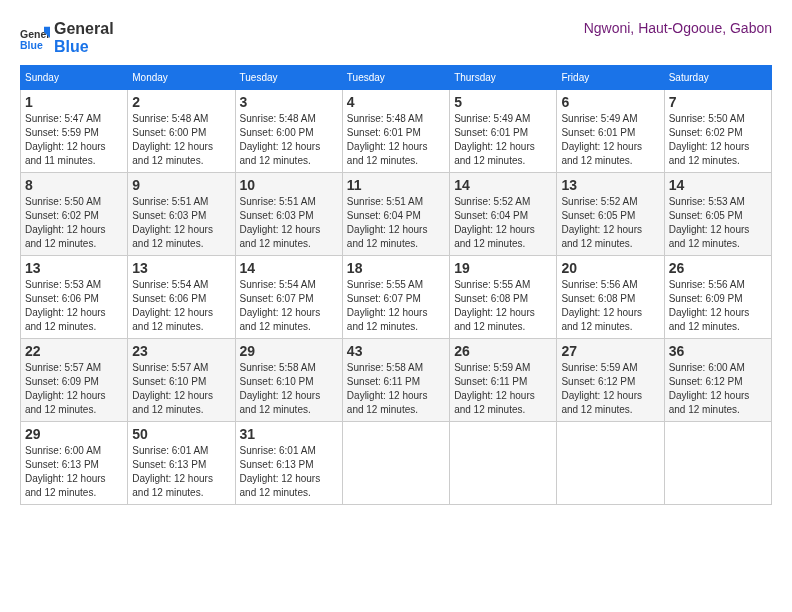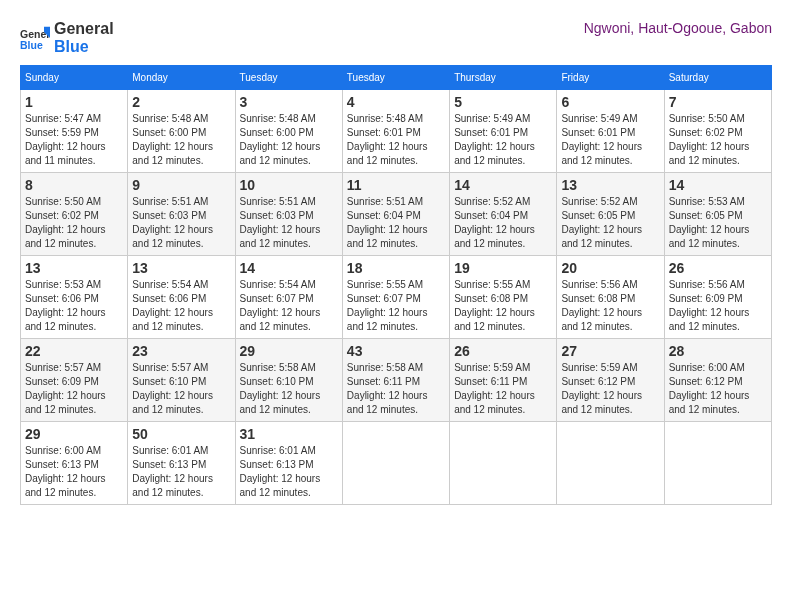--- a/index.html
+++ b/index.html
@@ -219,21 +219,21 @@
         </td>
         <td>
           <div class="day-number">26</div>
           <div class="day-info">Sunrise: 5:59 AM<br>Sunset: 6:11 PM<br>Daylight: 12 hours<br>and 12 minutes.</div>
         </td>
         <td>
           <div class="day-number">27</div>
           <div class="day-info">Sunrise: 5:59 AM<br>Sunset: 6:12 PM<br>Daylight: 12 hours<br>and 12 minutes.</div>
         </td>
         <td>
-          <div class="day-number">28</div>
+          <div class="day-number">36</div>
           <div class="day-info">Sunrise: 6:00 AM<br>Sunset: 6:12 PM<br>Daylight: 12 hours<br>and 12 minutes.</div>
         </td>
       </tr>
       <tr>
         <td>
           <div class="day-number">29</div>
           <div class="day-info">Sunrise: 6:00 AM<br>Sunset: 6:13 PM<br>Daylight: 12 hours<br>and 12 minutes.</div>
         </td>
         <td>
           <div class="day-number">50</div>

